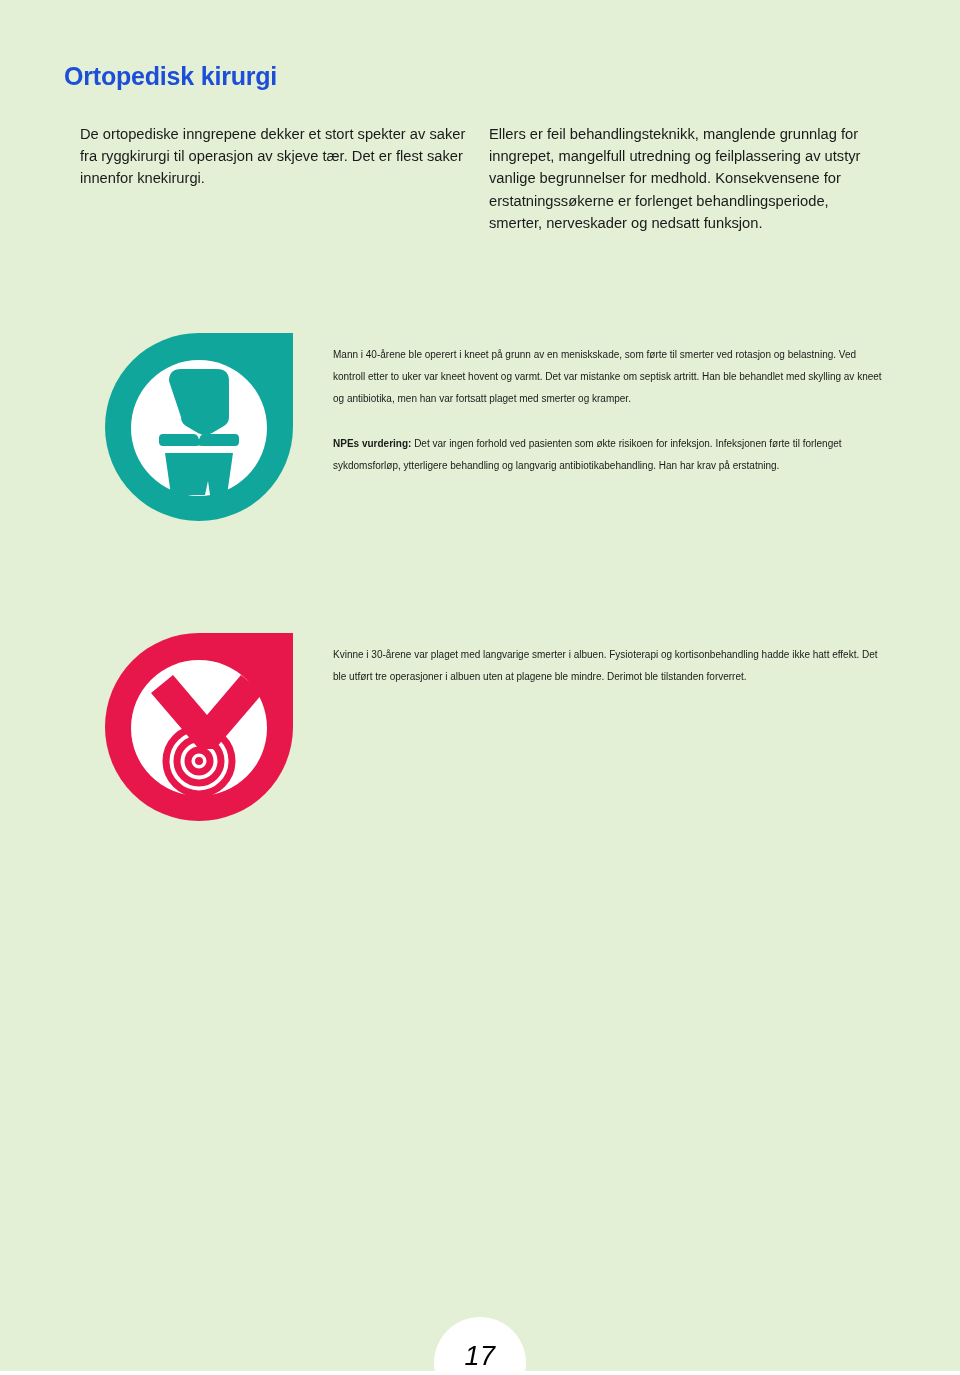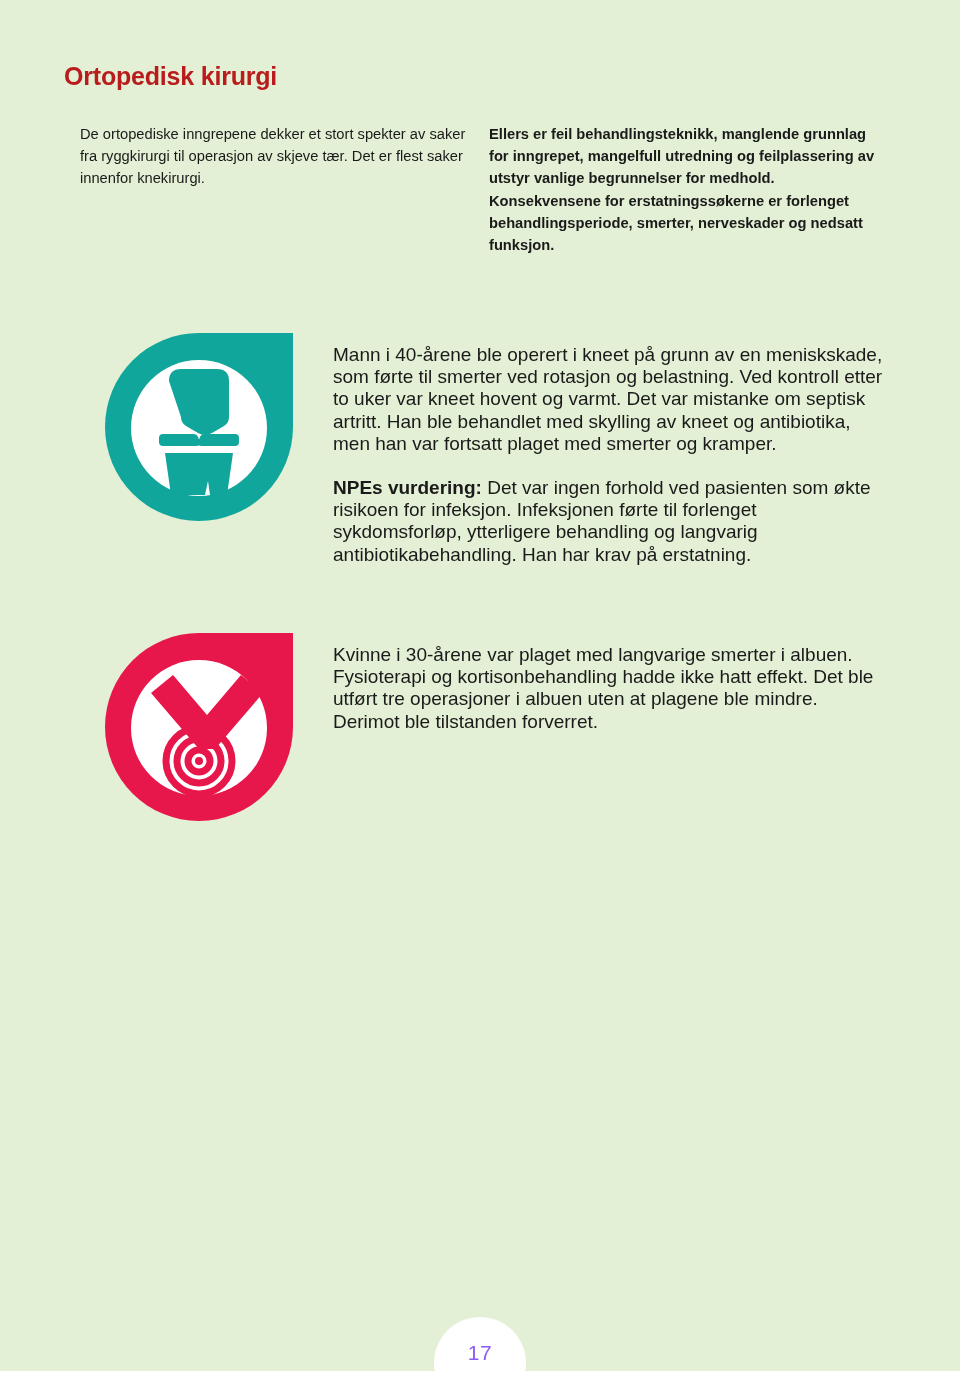--- a/index.html
+++ b/index.html
@@ -25,36 +25,35 @@
   }
 
   
   .page-title {
     position: absolute;
     left: 64px;
     top: 62px;
     font-size: 25px;
     font-weight: bold;
     letter-spacing: -0.2px;
-    color: #b91c1c;
+    color: #1d4ed8;
   }
 
   .intro-left {
     position: absolute;
     left: 80px;
     top: 123px;
     width: 390px;
   }
 
   .intro-right {
     position: absolute;
     left: 489px;
     top: 123px;
     width: 395px;
-    font-weight: bold;
   }
 
   .intro-left p,
   .intro-right p {
     font-size: 14.7px;
     line-height: 22.2px;
     color: #1a1a1a;
   }
 
   .intro-left p + p {
@@ -79,21 +78,21 @@
   }
 
   .case-body {
     position: absolute;
     left: 333px;
     top: 11px;
     width: 555px;
   }
 
   .case-body p {
-    font-size: 19px;
+    font-size: 10px;
     line-height: 22.2px;
     color: #1a1a1a;
   }
 
   .case-body p.assessment {
     margin-top: 22px;
   }
 
   .case-body .lead {
     font-weight: bold;
@@ -109,23 +108,24 @@
     height: 92px;
     border-radius: 50%;
     background: #ffffff;
     display: flex;
     align-items: flex-start;
     justify-content: center;
   }
 
   .page-number-badge span {
     margin-top: 24px;
-    font-size: 21px;
-    color: #8b5cf6;
+    font-size: 27px;
+    color: #000000;
     letter-spacing: 0.5px;
+    font-style: italic;
   }
 
   .footer-strip {
     position: absolute;
     left: 0;
     bottom: 0;
     width: 960px;
     height: 4px;
     background: #ffffff;
   }

